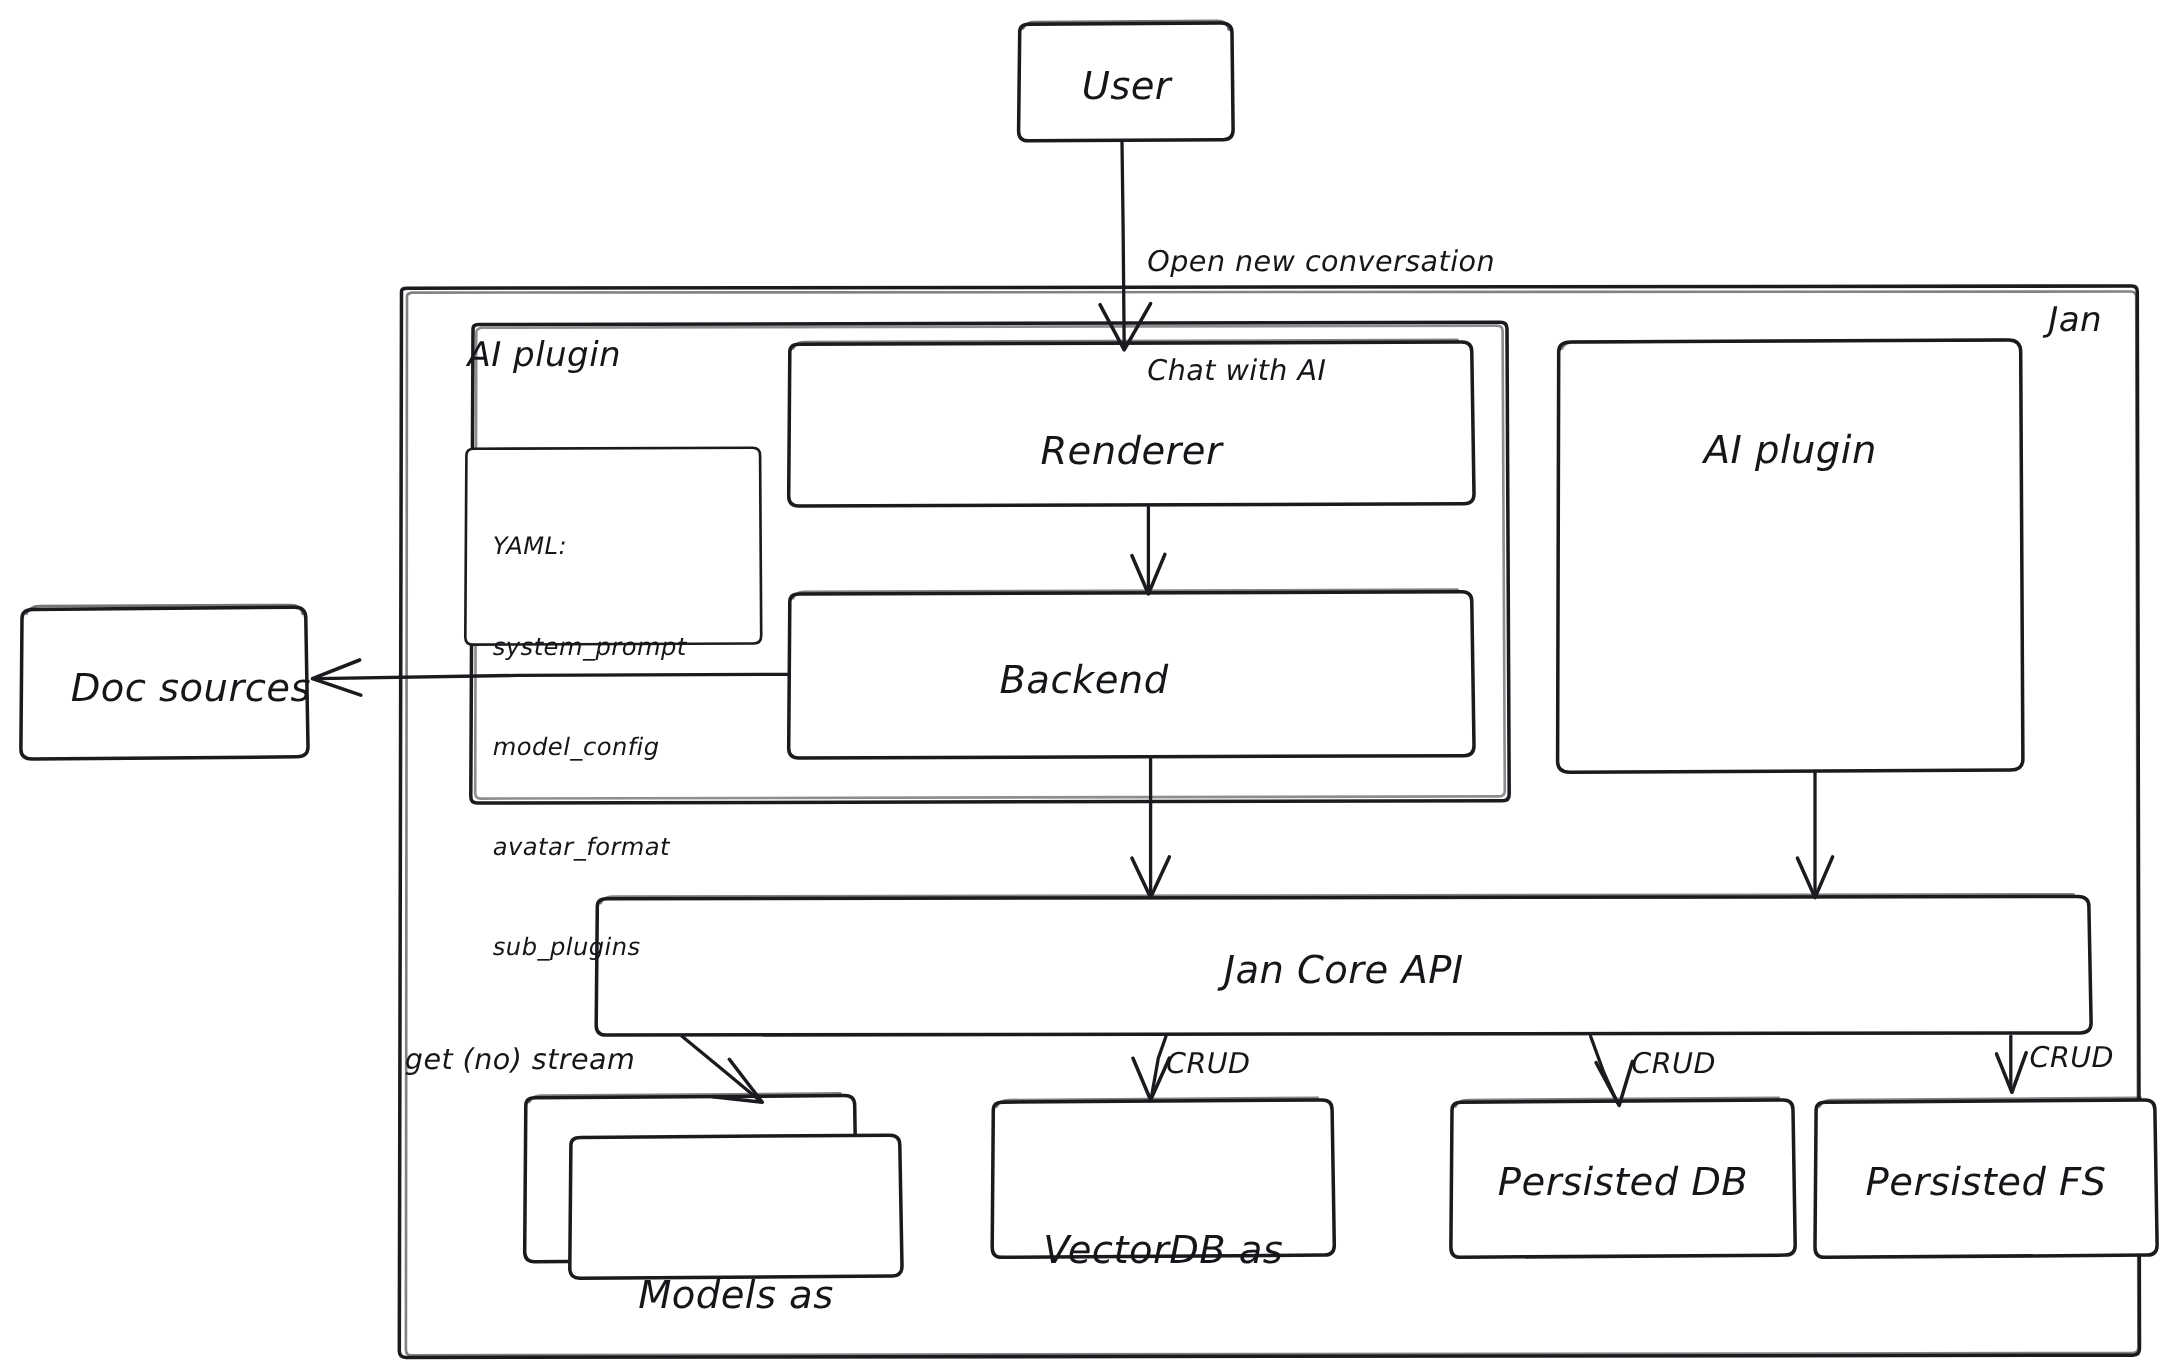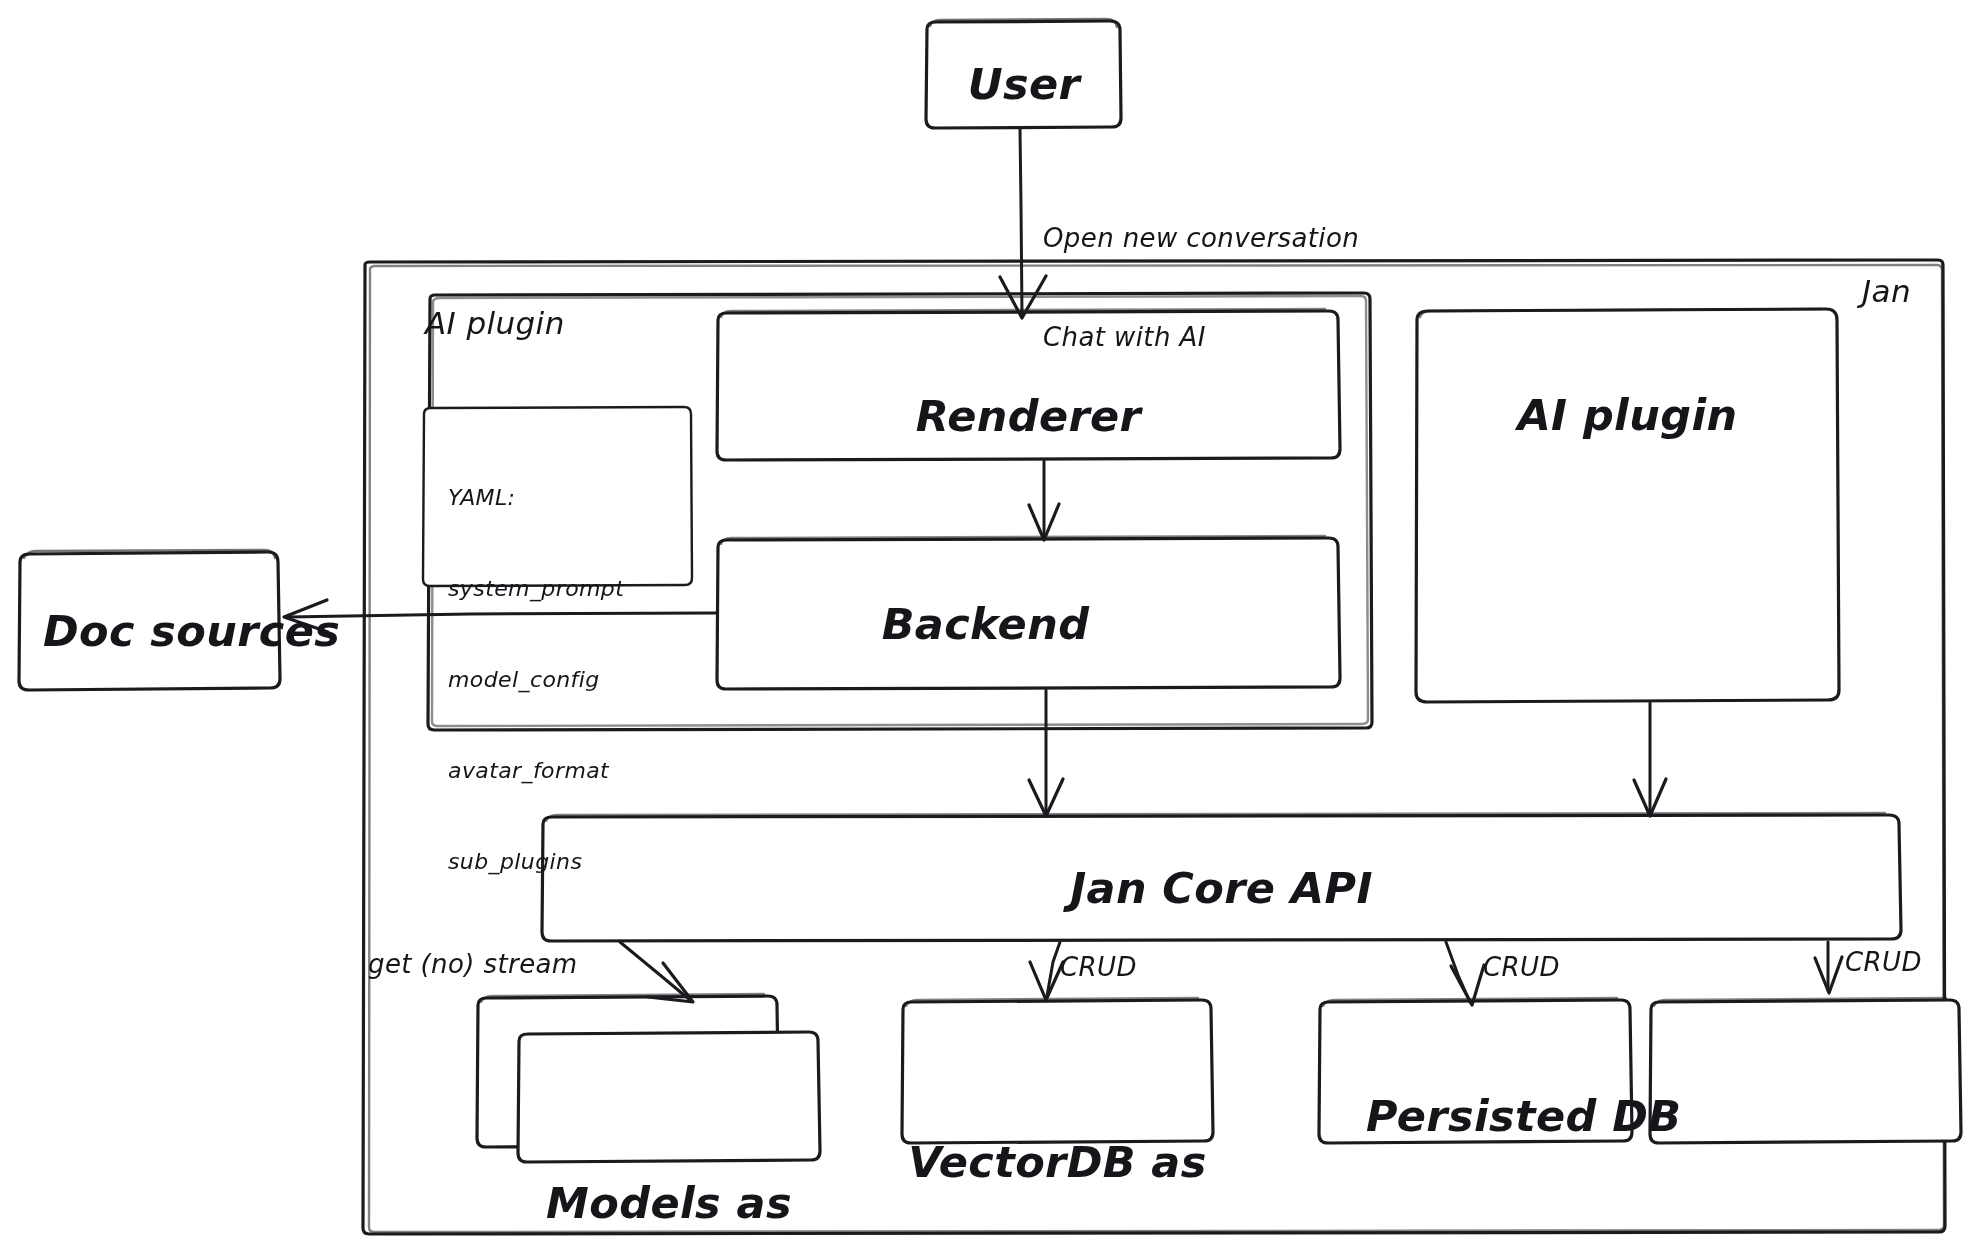--- a/index.html
+++ b/index.html
@@ -27,21 +27,21 @@
   .lbl {
     position: absolute;
     color: #16161a;
     font-family: "DejaVu Sans", sans-serif;
     font-style: italic;
     letter-spacing: 0.4px;
     white-space: pre;
     line-height: 1.28;
     pointer-events: none;
   }
-  .lbl.node   { font-size: 43px; font-weight: bold; }
+  .lbl.node   { font-size: 35px; }
   .lbl.edge   { font-size: 26px; }
   .lbl.group  { font-size: 31px; }
   .lbl.yaml   { font-size: 22px; line-height: 1.38; }
   .ctr { text-align: center; }
 </style>
 </head>
 <body>
 
 <div id="stage">
 
@@ -201,22 +201,23 @@
   <div class="lbl node ctr" style="left:518px; top:1066px; width:302px;">
     <div>Models as</div>
     
   </div>
 
   <div class="lbl node ctr" style="left:902px; top:1025px; width:311px;">
     <div>VectorDB as</div>
     <div>plugin</div>
   </div>
 
-  <div class="lbl node ctr" style="left:1366px; top:1053px; width:313px;margin-top:36px;">Persisted DB</div>
-
+  <div class="lbl node ctr" style="left:1319px; top:1053px; width:313px;">Persisted DB</div>
+
+  <div class="lbl node ctr" style="left:1650px; top:1053px; width:311px;">Persisted FS</div>
 
   <div class="lbl yaml" style="left:448px; top:422px;font-style:italic;">
     <div>YAML:</div>
     <div>system_prompt</div>
     <div>model_config</div>
     <div>avatar_format</div>
     <div>sub_plugins</div>
   </div>
 
   <div class="lbl edge" style="left:1043px; top:155px;">

